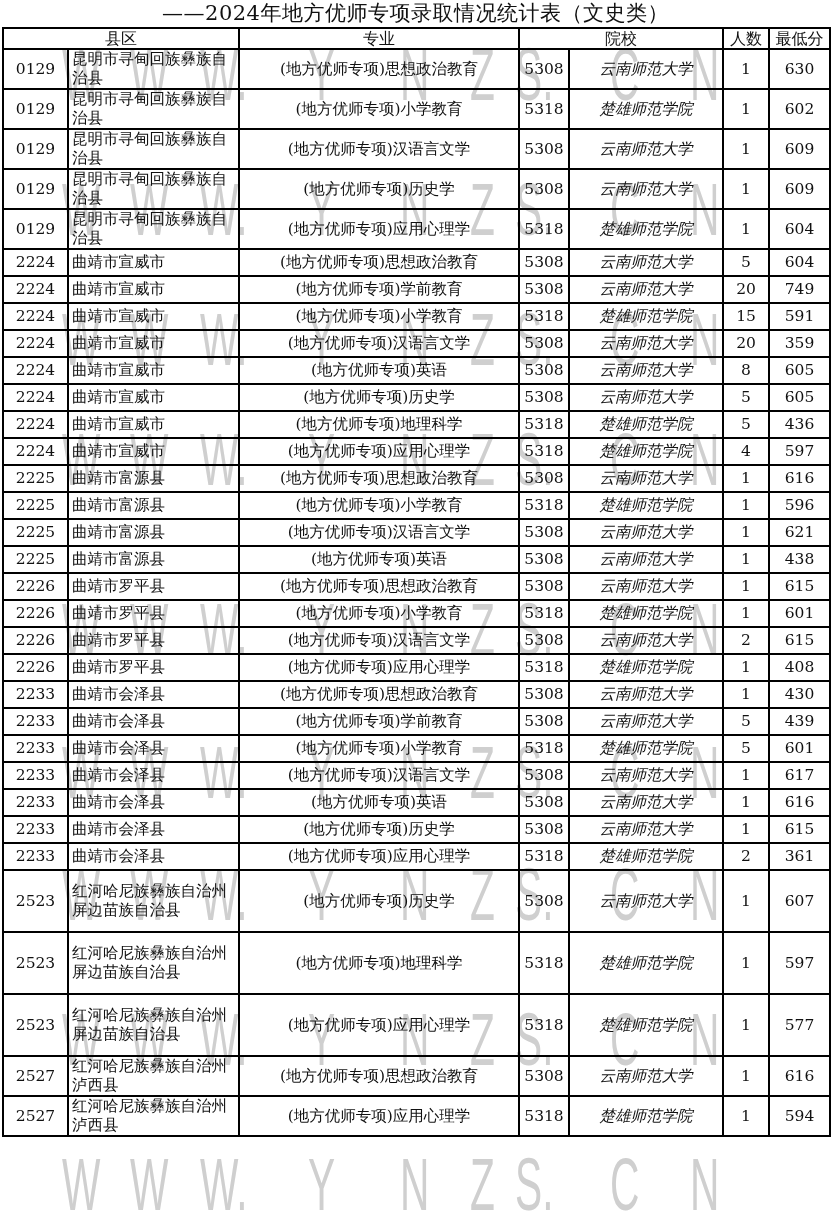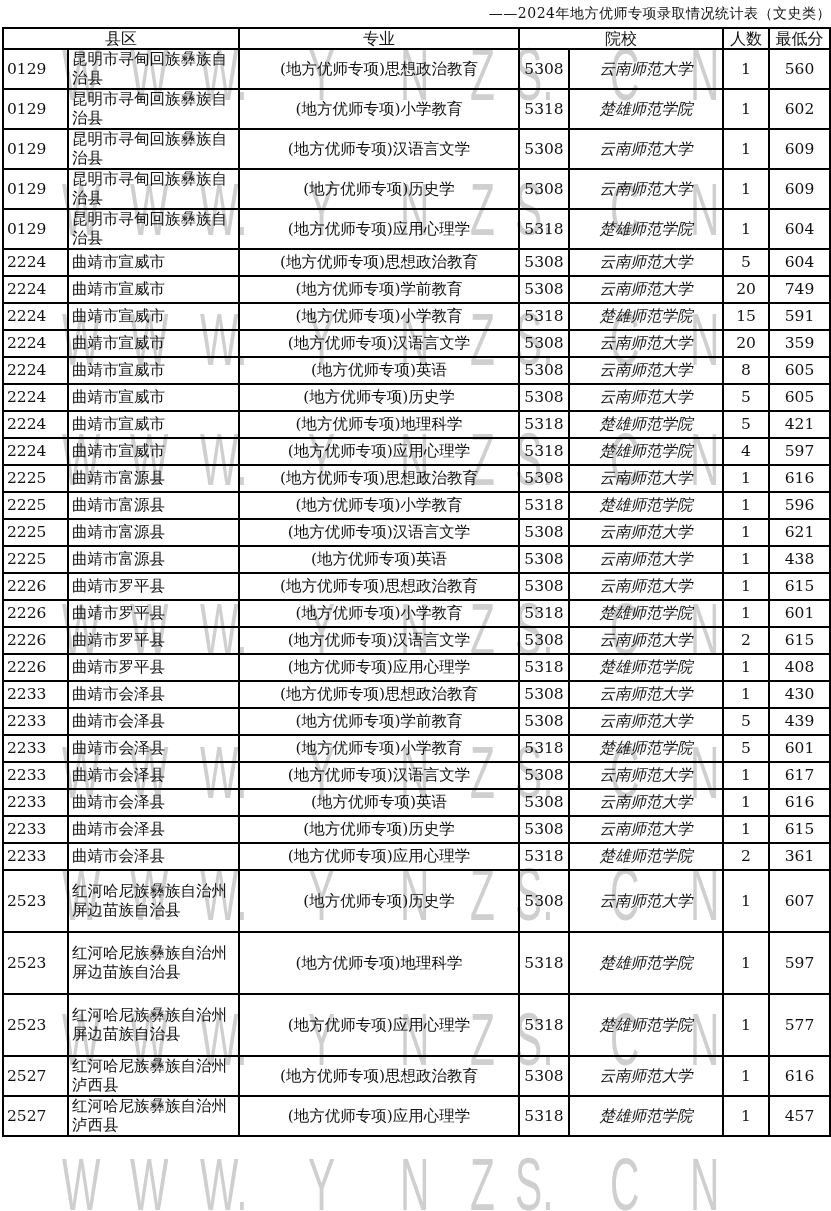--- a/index.html
+++ b/index.html
@@ -1,32 +1,32 @@
 <!DOCTYPE html>
 <html><head>
 <meta charset="utf-8">
 <style>
   html, body { margin: 0; padding: 0; background: #ffffff; }
   body { width: 831px; height: 1211px; position: relative; overflow: hidden;
          font-family: "DejaVu Serif", "Liberation Serif", serif; color: #111; }
   .title { position: absolute; left: 0; top: 0; width: 831px; height: 26px;
-           text-align: right; font-size: 14px; line-height: 26px; letter-spacing: 0.5px;
+           text-align: center; font-size: 21px; line-height: 26px; letter-spacing: 0.5px;
            font-family: "DejaVu Serif", serif; }
   .wm-layer { position: absolute; left: 0; top: 0; width: 831px; height: 1211px;
               pointer-events: none; z-index: 0; }
   .wm-band { position: absolute; left: 0; width: 831px; height: 70px; }
   .wm-ch { position: absolute; top: 0; font-family: "Liberation Sans", sans-serif;
            font-size: 74px; line-height: 70px; color: #cfcfcf; transform: scaleX(0.55);
            transform-origin: left top; font-weight: normal; }
   table.grid { position: absolute; left: 2px; top: 27px; width: 827px;
                border-collapse: collapse; table-layout: fixed; z-index: 1; }
   table.grid td, table.grid th { border: 2px solid #000; padding: 0 3px; font-weight: normal;
                font-size: 15.5px; line-height: 19px; vertical-align: middle; background: transparent; }
   table.grid th { height: 17px; text-align: center; font-size: 16px; }
-  td.c-code { }
+  td.c-code { text-align: center; }
   td.c-county { text-align: left; padding-left: 3px; }
   td.c-major { text-align: center; padding-left: 4px; }
   td.c-scode { text-align: center; }
   td.c-school { text-align: center; padding-left: 3px; font-style: italic; }
   td.c-num, td.c-score { text-align: center; }
   tr.h2 td { height: 38px; }
   tr.h1 td { height: 25px; }
   tr.h3 td { height: 60px; }
 </style>
 </head>
@@ -156,21 +156,21 @@
     </tr>
   </thead>
   <tbody id="tbody">
       <tr class="h2">
         <td class="c-code">0129</td>
         <td class="c-county">昆明市寻甸回族彝族自治县</td>
         <td class="c-major">(地方优师专项)思想政治教育</td>
         <td class="c-scode">5308</td>
         <td class="c-school">云南师范大学</td>
         <td class="c-num">1</td>
-        <td class="c-score">560</td>
+        <td class="c-score">630</td>
       </tr>
       <tr class="h2">
         <td class="c-code">0129</td>
         <td class="c-county">昆明市寻甸回族彝族自治县</td>
         <td class="c-major">(地方优师专项)小学教育</td>
         <td class="c-scode">5318</td>
         <td class="c-school">楚雄师范学院</td>
         <td class="c-num">1</td>
         <td class="c-score">602</td>
       </tr>
@@ -255,21 +255,21 @@
         <td class="c-num">5</td>
         <td class="c-score">605</td>
       </tr>
       <tr class="h1">
         <td class="c-code">2224</td>
         <td class="c-county">曲靖市宣威市</td>
         <td class="c-major">(地方优师专项)地理科学</td>
         <td class="c-scode">5318</td>
         <td class="c-school">楚雄师范学院</td>
         <td class="c-num">5</td>
-        <td class="c-score">421</td>
+        <td class="c-score">436</td>
       </tr>
       <tr class="h1">
         <td class="c-code">2224</td>
         <td class="c-county">曲靖市宣威市</td>
         <td class="c-major">(地方优师专项)应用心理学</td>
         <td class="c-scode">5318</td>
         <td class="c-school">楚雄师范学院</td>
         <td class="c-num">4</td>
         <td class="c-score">597</td>
       </tr>
@@ -444,16 +444,16 @@
         <td class="c-num">1</td>
         <td class="c-score">616</td>
       </tr>
       <tr class="h2">
         <td class="c-code">2527</td>
         <td class="c-county">红河哈尼族彝族自治州泸西县</td>
         <td class="c-major">(地方优师专项)应用心理学</td>
         <td class="c-scode">5318</td>
         <td class="c-school">楚雄师范学院</td>
         <td class="c-num">1</td>
-        <td class="c-score">457</td>
+        <td class="c-score">594</td>
       </tr>
     </tbody>
 </table>
 
 </body></html>

